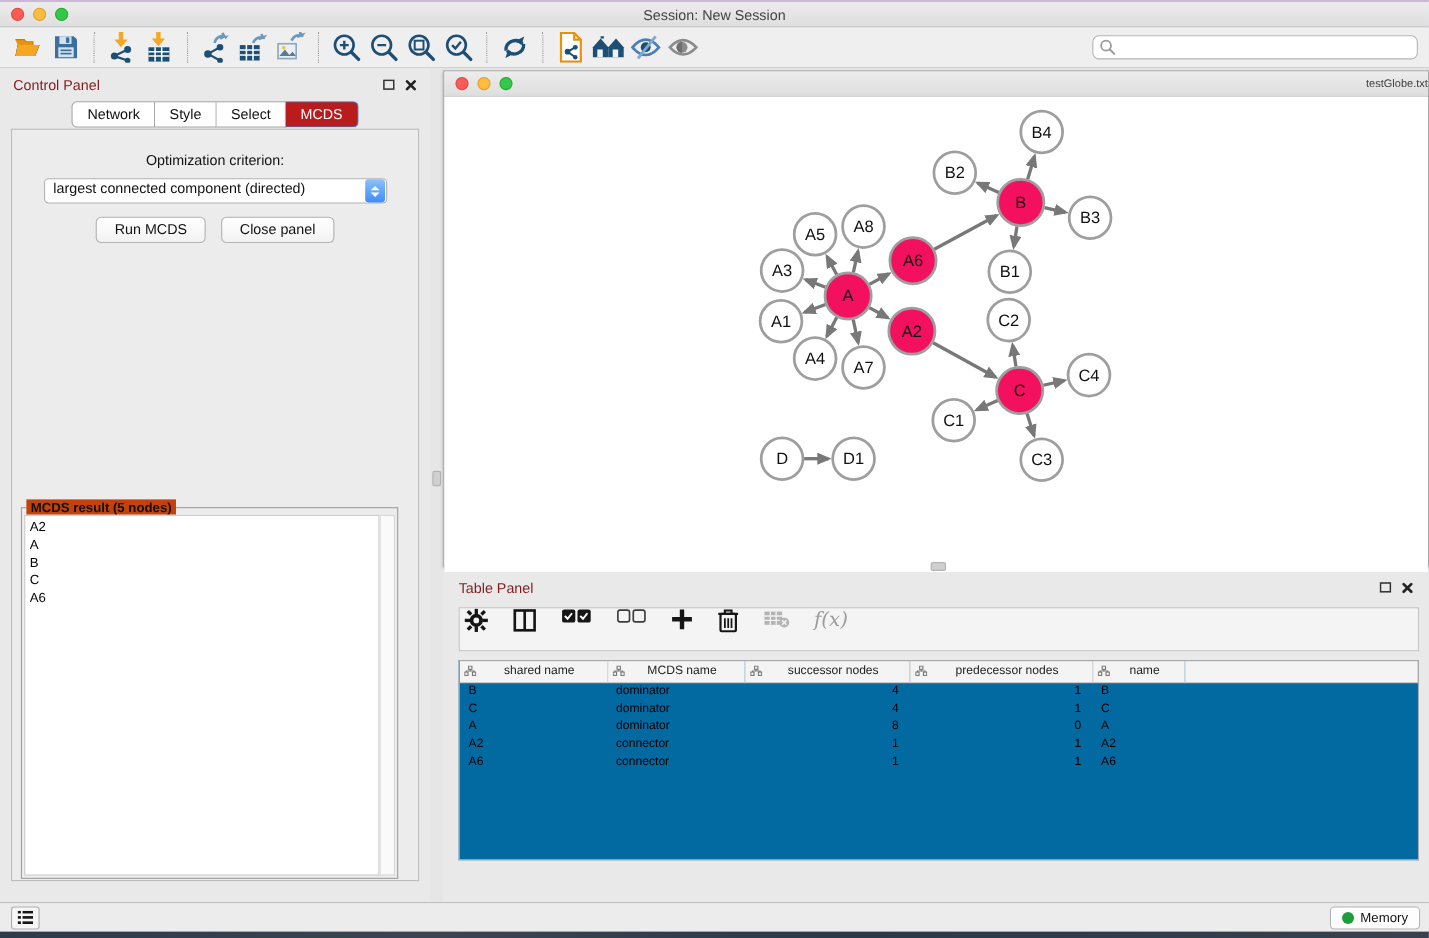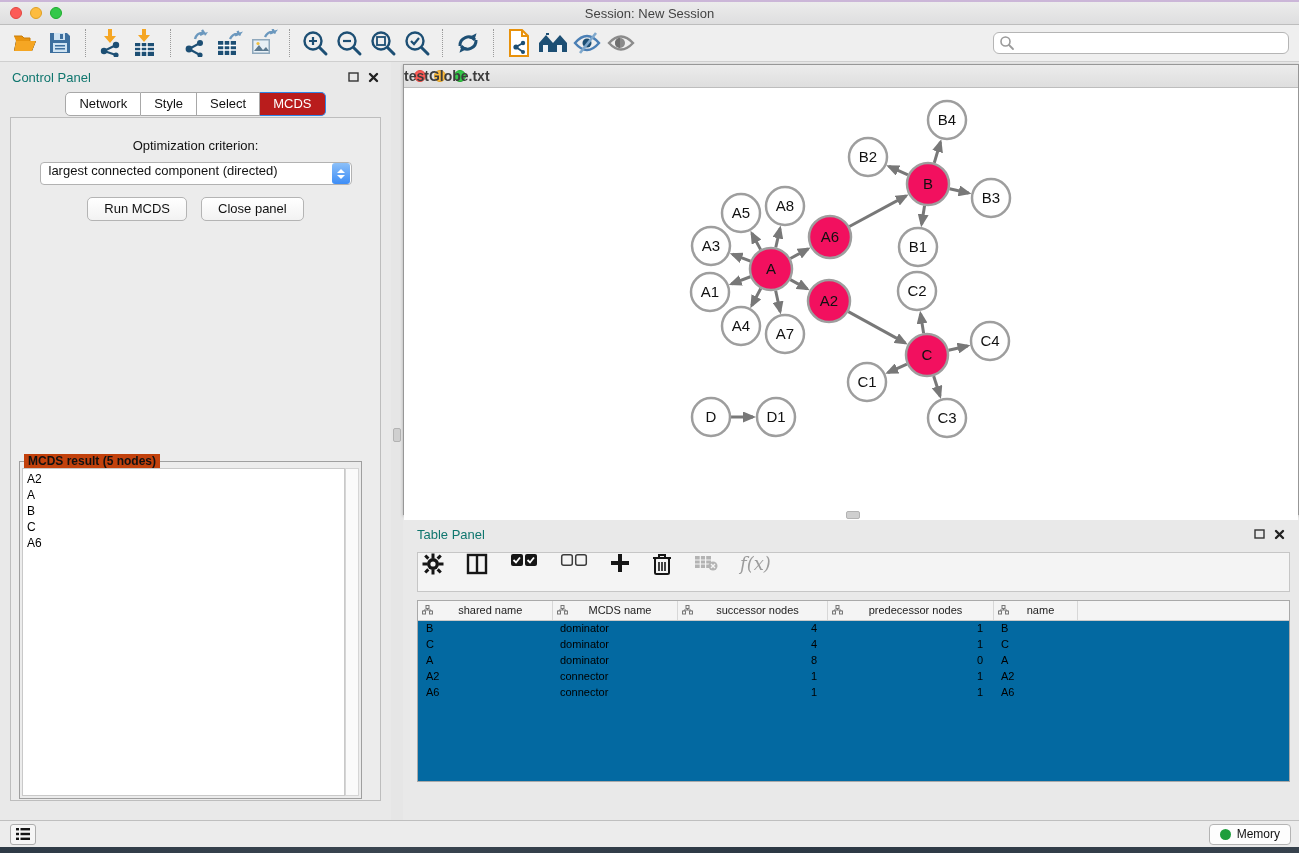--- a/index.html
+++ b/index.html
@@ -35,21 +35,21 @@
     display:flex; align-items:center; padding-left:5px; }
   .tb-search input { border:none; outline:none; flex:1; height:18px; font-size:12px;
     background:transparent; font-family:"Liberation Sans",sans-serif; }
 
   
   .main { position:absolute; left:0; top:60px; width:1299px; height:758px; }
 
   
   .control-panel { position:absolute; left:0; top:0; width:391px; height:758px; background:#e9e9e9; }
   .panel-header { position:relative; height:30px; display:flex; align-items:center; padding:0 12px; }
-  .panel-title { font-size:13px; color:#0f766e; }
+  .panel-title { font-size:13px; color:#7f1d1d; }
   .panel-header-icons { margin-left:auto; display:flex; gap:9px; align-items:center; }
   .seg-tabs { display:flex; justify-content:center; }
   .seg-btn { border:1px solid #a8a8a8; border-left:none; background:#fff; color:#111;
     font-size:13px; padding:3px 13px 4px; cursor:default; }
   .seg-btn:first-child { border-left:1px solid #a8a8a8; border-radius:5px 0 0 5px; }
   .seg-btn:last-child { border-radius:0 5px 5px 0; }
   .seg-btn.active { background:#b91c1c; border-color:#2f86e8; color:#fff; }
   .cp-content { position:absolute; left:10px; right:10px; top:55px; bottom:19px;
     background:#ececec; border:1px solid #bdbdbd; }
   .opt-label { text-align:center; margin-top:20px; font-size:13px; color:#111; }
@@ -85,22 +85,22 @@
 
   
   .right-col { position:absolute; left:403px; top:0; width:896px; height:758px; }
 
   
   .net-window { position:absolute; left:0; top:2px; width:896px; height:451px;
     border:1px solid #979797; background:#fff; box-shadow:0 1px 3px rgba(0,0,0,.25); }
   .net-titlebar { position:relative; height:23px;
     background:linear-gradient(#ececec,#dedede); border-bottom:1px solid #bdbdbd;
     display:flex; align-items:center; }
-  .net-title { position:absolute; left:0; right:0; text-align:left; font-size:14px;
-    font-weight:bold; color:#3d3d3d; }
+  .net-title { position:absolute; left:0; right:0; text-align:right; font-size:10px;
+    font-weight:normal; color:#3d3d3d; }
   .net-canvas { position:relative; width:100%; height:505px; background:#fff; overflow:hidden; }
   .resize-grip { position:absolute; right:1px; bottom:1px; width:15px; height:15px;
     background:repeating-linear-gradient(135deg, transparent 0 3px, #b9b9b9 3px 4px); }
 
   
   .net-table-divider { position:absolute; left:0; top:453px; width:896px; height:5px; }
 
   
   .table-panel { position:absolute; left:0; top:458px; width:896px; height:300px; background:#e9e9e9; }
   .tp-header { position:relative; height:28px; display:flex; align-items:center; padding:0 14px; }

